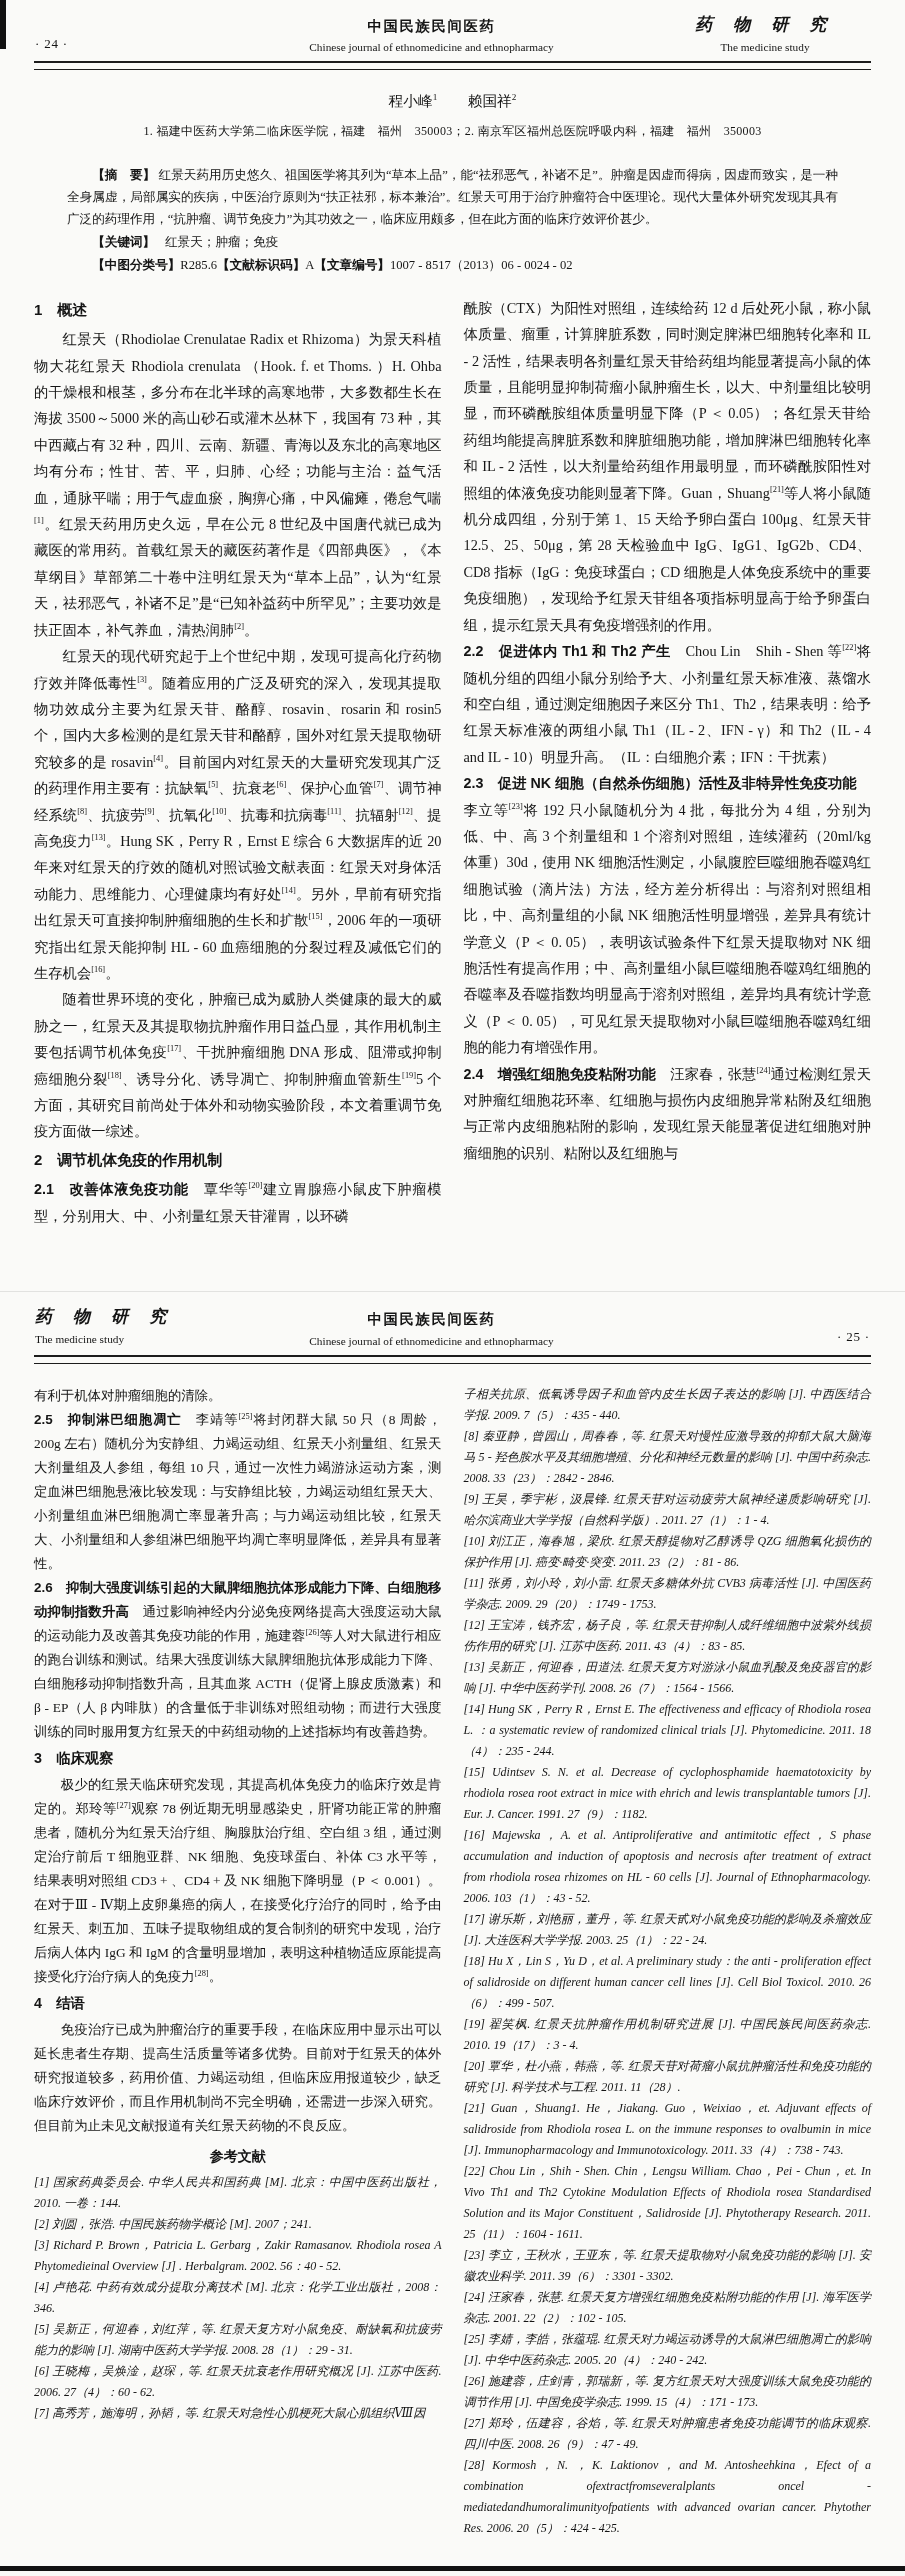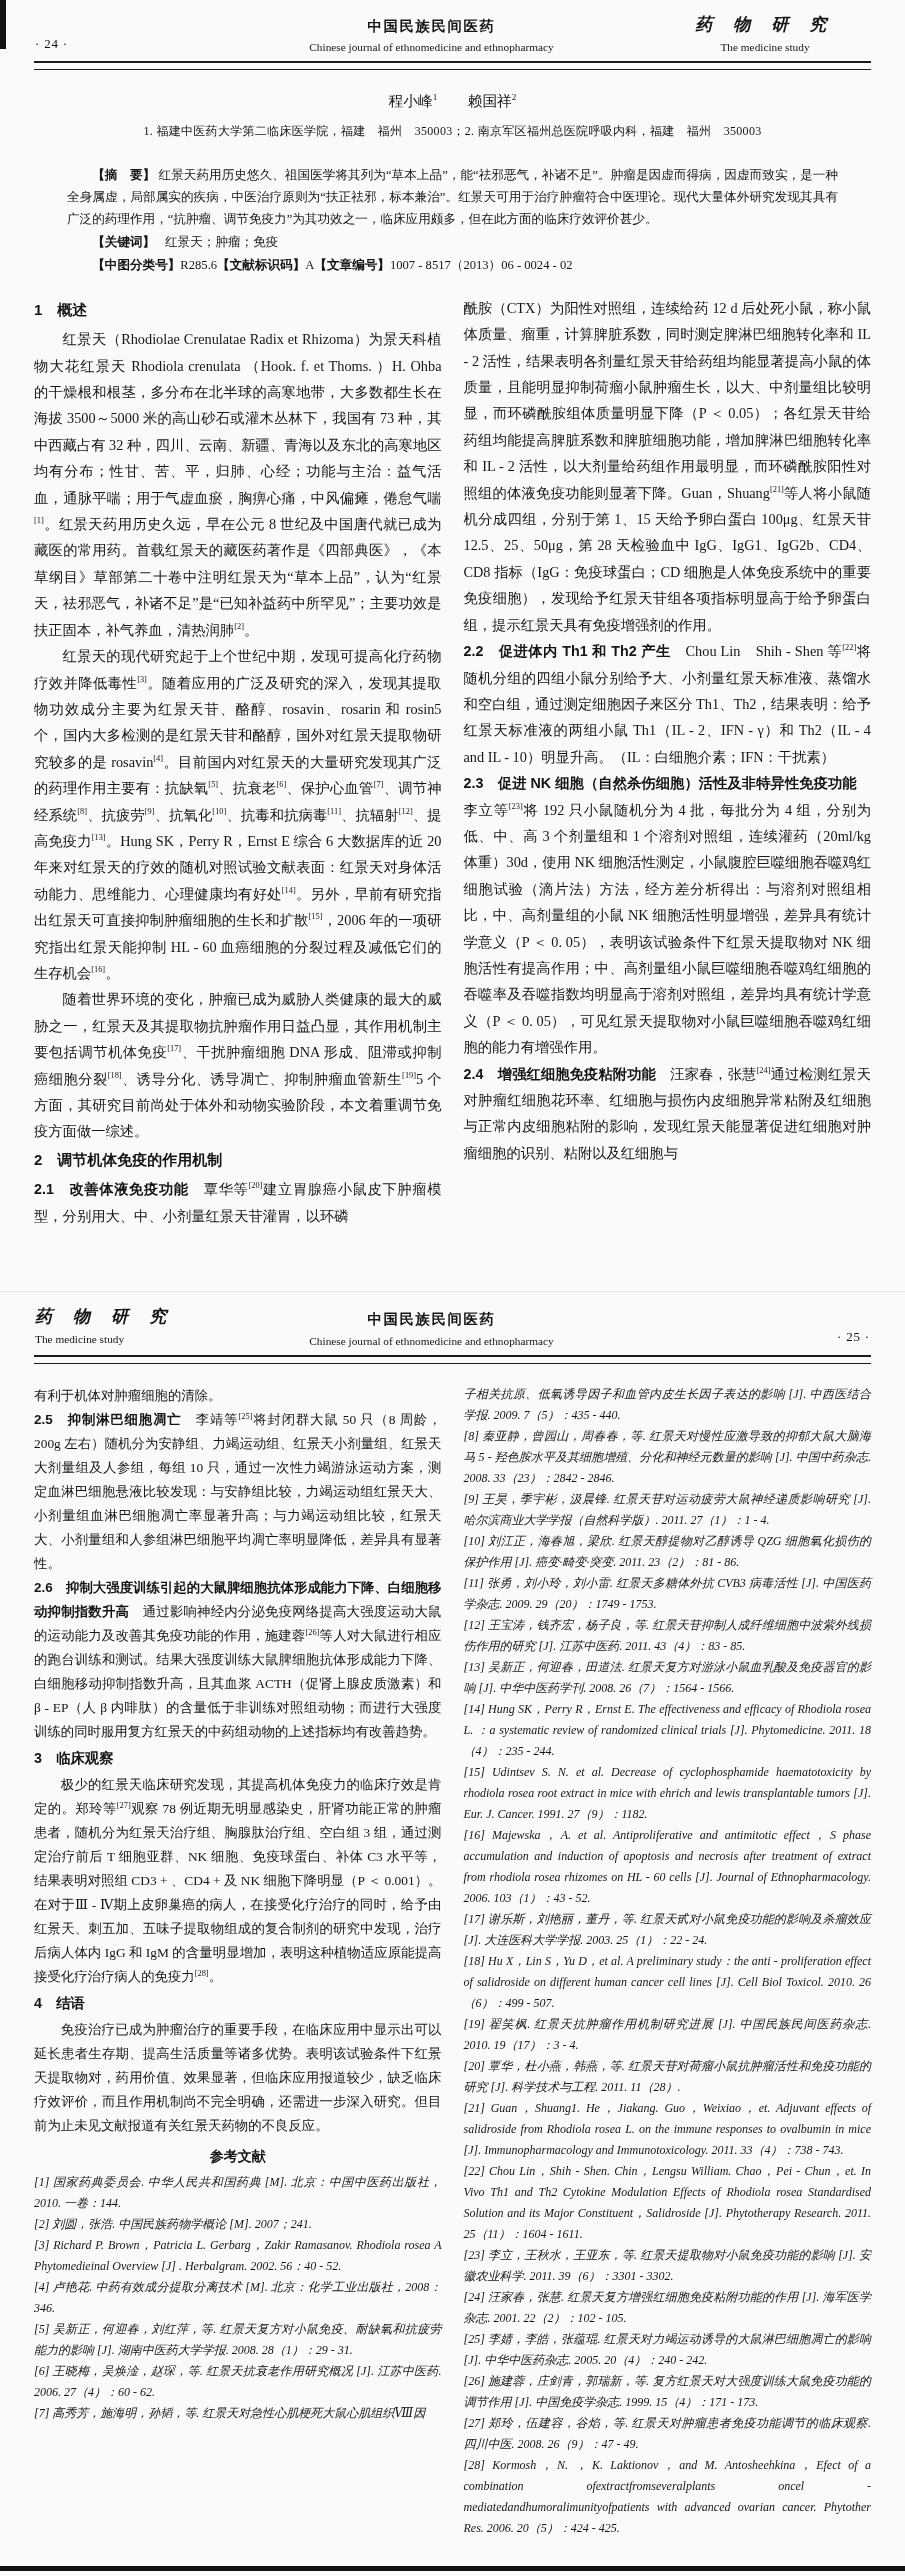--- a/index.html
+++ b/index.html
@@ -136,21 +136,21 @@
   <div class="rule"></div>
 
   <div class="columns">
     <div class="col">
       <p>有利于机体对肿瘤细胞的清除。</p>
       <p><span class="runin-label">2.5　抑制淋巴细胞凋亡</span><span>　李靖等<sup class="rf">[25]</sup>将封闭群大鼠 50 只（8 周龄，200g 左右）随机分为安静组、力竭运动组、红景天小剂量组、红景天大剂量组及人参组，每组 10 只，通过一次性力竭游泳运动方案，测定血淋巴细胞悬液比较发现：与安静组比较，力竭运动组红景天大、小剂量组血淋巴细胞凋亡率显著升高；与力竭运动组比较，红景天大、小剂量组和人参组淋巴细胞平均凋亡率明显降低，差异具有显著性。</span></p>
       <p><span class="runin-label">2.6　抑制大强度训练引起的大鼠脾细胞抗体形成能力下降、白细胞移动抑制指数升高</span><span>　通过影响神经内分泌免疫网络提高大强度运动大鼠的运动能力及改善其免疫功能的作用，施建蓉<sup class="rf">[26]</sup>等人对大鼠进行相应的跑台训练和测试。结果大强度训练大鼠脾细胞抗体形成能力下降、白细胞移动抑制指数升高，且其血浆 ACTH（促肾上腺皮质激素）和 β - EP（人 β 内啡肽）的含量低于非训练对照组动物；而进行大强度训练的同时服用复方红景天的中药组动物的上述指标均有改善趋势。</span></p>
       <div class="sec-h">3　临床观察</div>
       <p class="ind">极少的红景天临床研究发现，其提高机体免疫力的临床疗效是肯定的。郑玲等<sup class="rf">[27]</sup>观察 78 例近期无明显感染史，肝肾功能正常的肿瘤患者，随机分为红景天治疗组、胸腺肽治疗组、空白组 3 组，通过测定治疗前后 T 细胞亚群、NK 细胞、免疫球蛋白、补体 C3 水平等，结果表明对照组 CD3 + 、CD4 + 及 NK 细胞下降明显（P ＜ 0.001）。在对于Ⅲ - Ⅳ期上皮卵巢癌的病人，在接受化疗治疗的同时，给予由红景天、刺五加、五味子提取物组成的复合制剂的研究中发现，治疗后病人体内 IgG 和 IgM 的含量明显增加，表明这种植物适应原能提高接受化疗治疗病人的免疫力<sup class="rf">[28]</sup>。</p>
       <div class="sec-h">4　结语</div>
-      <p class="ind">免疫治疗已成为肿瘤治疗的重要手段，在临床应用中显示出可以延长患者生存期、提高生活质量等诸多优势。表明该试验条件下红景天提取物对，药用价值、效果显著，但临床应用报道较少，缺乏临床疗效评价，而且作用机制尚不完全明确，还需进一步深入研究。但目前为止未见文献报道有关红景天药物的不良反应。</p>
+      <p class="ind">免疫治疗已成为肿瘤治疗的重要手段，在临床应用中显示出可以延长患者生存期、提高生活质量等诸多优势。目前对于红景天的体外研究报道较多，药用价值、力竭运动组，但临床应用报道较少，缺乏临床疗效评价，而且作用机制尚不完全明确，还需进一步深入研究。但目前为止未见文献报道有关红景天药物的不良反应。</p>
       <div class="refs-title">参考文献</div>
       <div class="reflist">
           <p class="ref">[1] 国家药典委员会. 中华人民共和国药典 [M]. 北京：中国中医药出版社，2010. 一卷：144.</p>
           <p class="ref">[2] 刘圆，张浩. 中国民族药物学概论 [M]. 2007；241.</p>
           <p class="ref">[3] Richard P. Brown，Patricia L. Gerbarg，Zakir Ramasanov. Rhodiola rosea A Phytomedieinal Overview [J] . Herbalgram. 2002. 56：40 - 52.</p>
           <p class="ref">[4] 卢艳花. 中药有效成分提取分离技术 [M]. 北京：化学工业出版社，2008：346.</p>
           <p class="ref">[5] 吴新正，何迎春，刘红萍，等. 红景天复方对小鼠免疫、耐缺氧和抗疲劳能力的影响 [J]. 湖南中医药大学学报. 2008. 28（1）：29 - 31.</p>
           <p class="ref">[6] 王晓梅，吴焕淦，赵琛，等. 红景天抗衰老作用研究概况 [J]. 江苏中医药. 2006. 27（4）：60 - 62.</p>
           <p class="ref">[7] 高秀芳，施海明，孙韬，等. 红景天对急性心肌梗死大鼠心肌组织Ⅷ因</p>
         </div>

